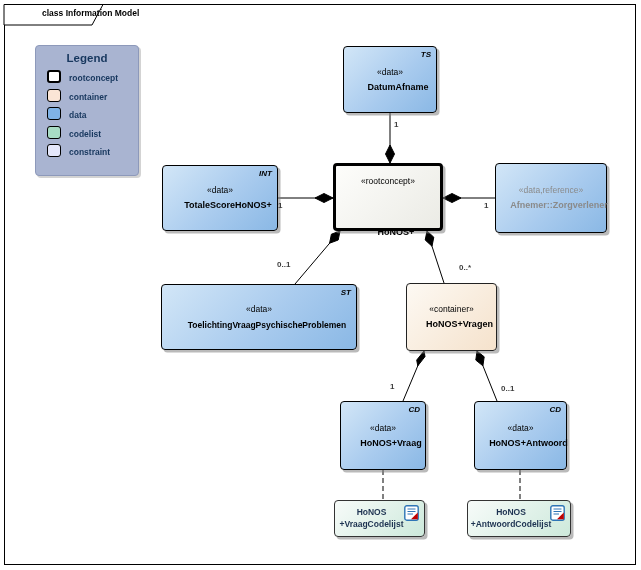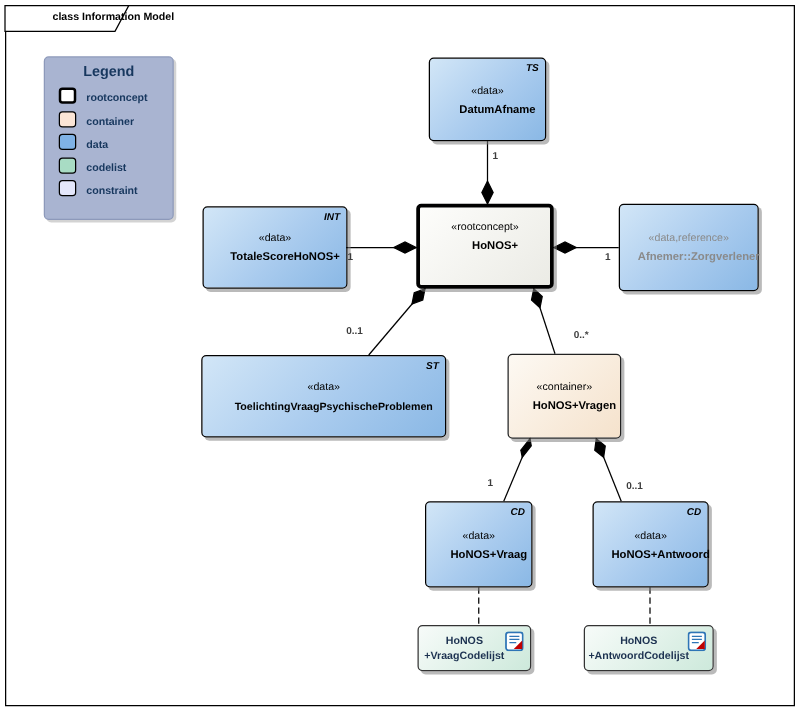--- a/index.html
+++ b/index.html
@@ -26,21 +26,21 @@
     z-index:2;text-align:center;
   }
   .node .stereo{font-size:8.5px;color:#000;line-height:1.2;margin-bottom:5px;white-space:nowrap;}
   .node .nname{font-size:9px;font-weight:bold;color:#000;line-height:1.2;white-space:nowrap;margin-left:16px;}
   .node .tag{
     position:absolute;top:3px;right:5px;font-size:8px;font-style:italic;font-weight:bold;color:#000;
   }
   .data-node{background:linear-gradient(135deg,#d2e6f7 0%,#a9cbee 55%,#8ab8e5 100%);}
   .root-node{
     background:linear-gradient(135deg,#fdfdfb 0%,#ebebe5 100%);
-    border:3px solid #000;justify-content:flex-start;padding-top:10px;
+    border:3px solid #000;justify-content:flex-start;padding-top:10px;gap:36px;
   }
   .container-node{
     background:linear-gradient(135deg,#fdf9f3 0%,#f5e2cc 100%);
     justify-content:center;border-color:#222;
   }
   .codelist-node{
     background:linear-gradient(135deg,#f7fbf9 0%,#cde9db 100%);
     border-color:#333;justify-content:center;
   }
   .codelist-node .cl-line{font-size:8.5px;font-weight:bold;color:#1d3251;line-height:1.35;padding-right:16px;}

